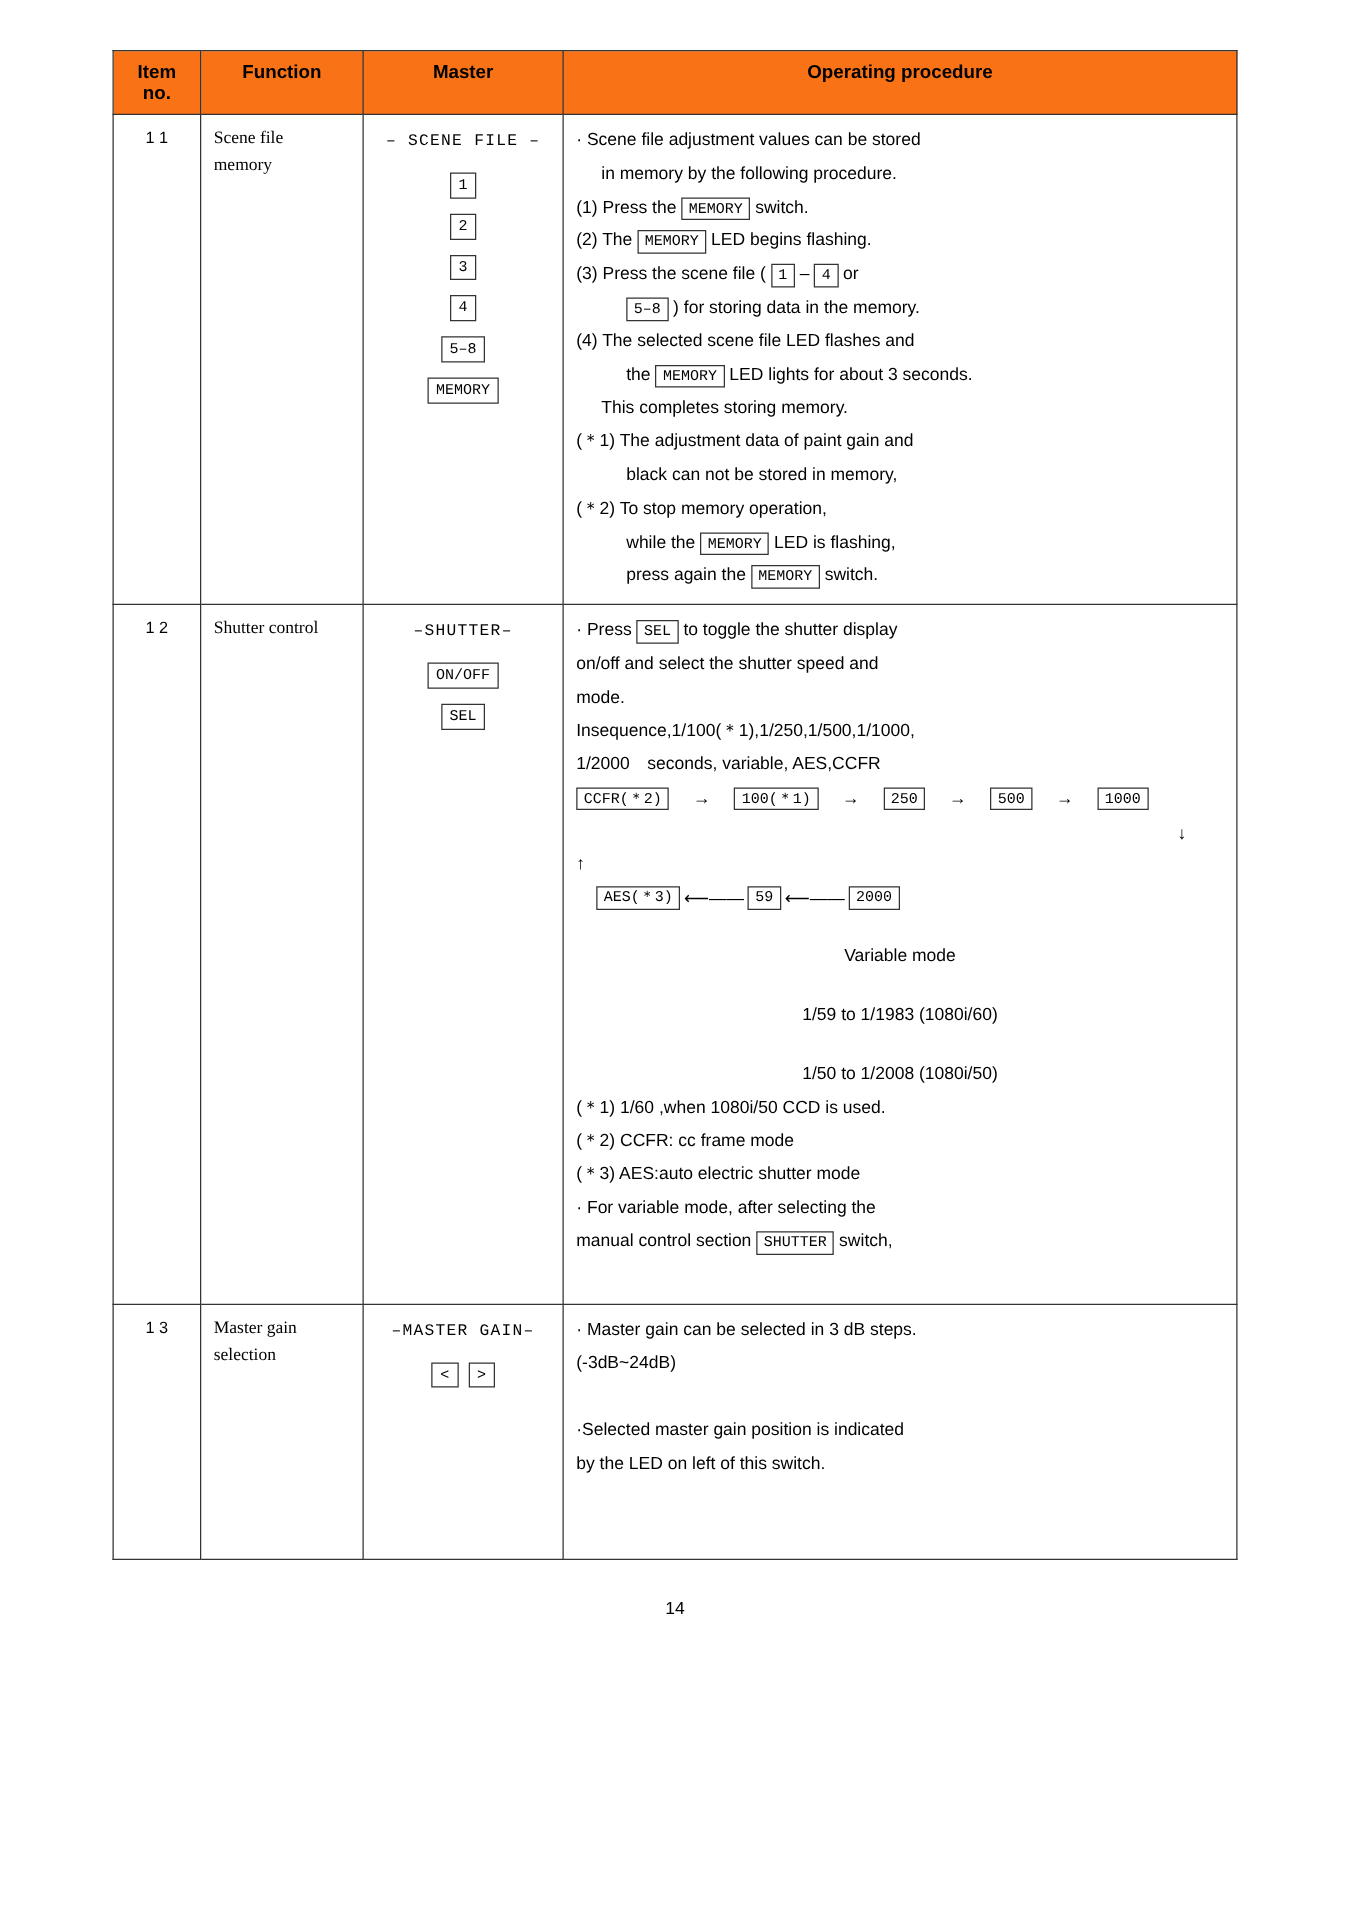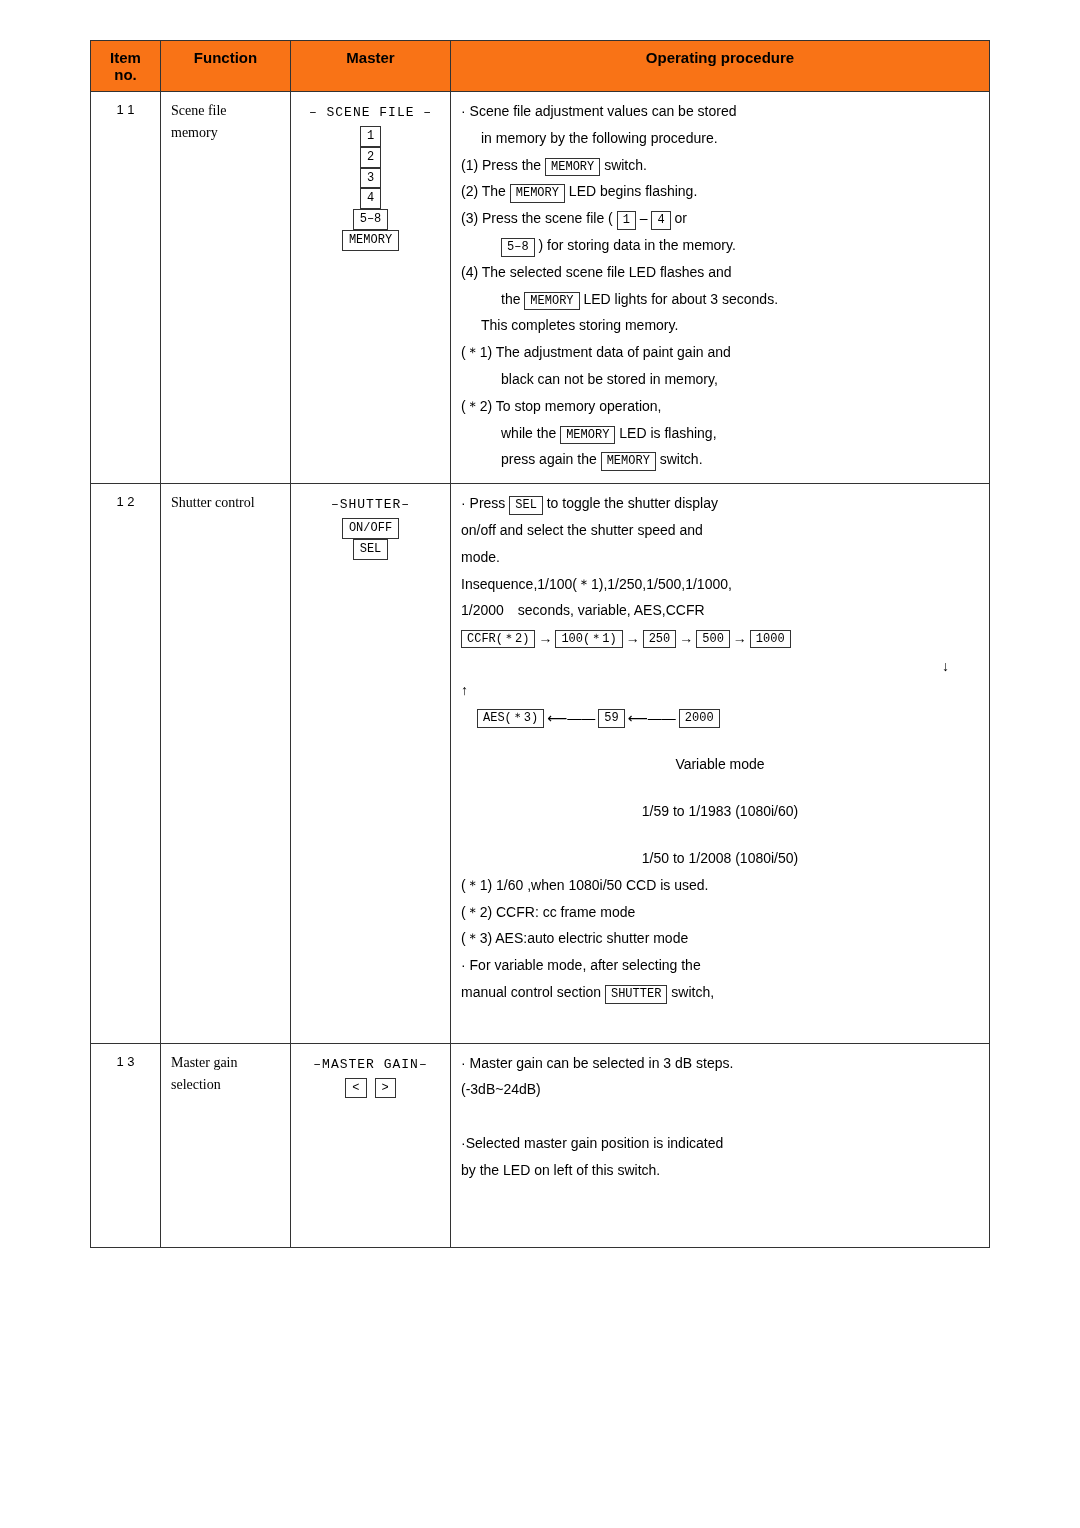--- a/index.html
+++ b/index.html
@@ -79,21 +79,21 @@
       display: inline-block;
       border: 1px solid #333;
       padding: 0px 5px;
       font-family: 'Courier New', monospace;
       font-size: 12px;
       line-height: 1.4;
     }
     .arrow-row {
       display: flex;
       align-items: center;
-      gap: 3px;
+      gap: 19px;
       margin: 4px 0;
       font-size: 13px;
       flex-wrap: nowrap;
     }
     .arrow {
       font-size: 14px;
     }
     .down-arrow {
       display: flex;
       justify-content: flex-end;
@@ -119,21 +119,21 @@
     .center-text { text-align: center; margin-top: 23px; }
     .page-number {
       text-align: center;
       margin-top: 30px;
       font-size: 14px;
     }
     .switch-item-row {
       display: flex;
       flex-direction: column;
       align-items: center;
-      gap: 0;
+      gap: 12px;
     }
   </style>
 </head>
 <body>
 
 <div class="page-container">
   <table class="main-table">
     <thead>
       <tr>
         <th class="col-item">Item<br>no.</th>
@@ -246,13 +246,16 @@
           <p>&nbsp;</p>
           <p>·Selected master gain position is indicated</p>
           <p>by the LED on left of this switch.</p>
           <p>&nbsp;</p>
           <p>&nbsp;</p>
         </td>
       </tr>
     </tbody>
   </table>
 
+  <div class="page-number">
+    <span>14</span>
+  </div>
 </div>
 
 </body></html>

